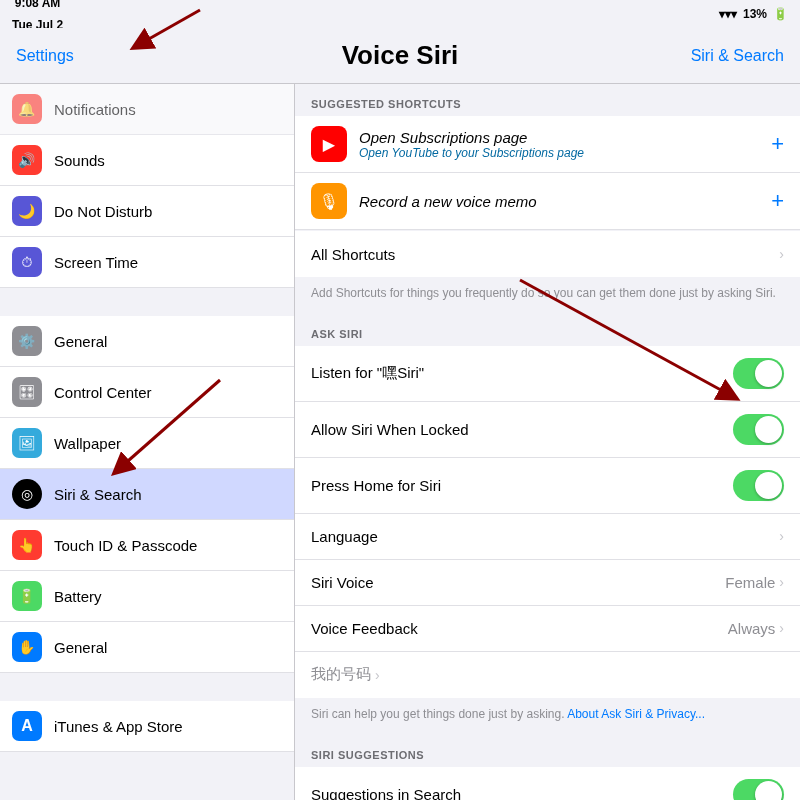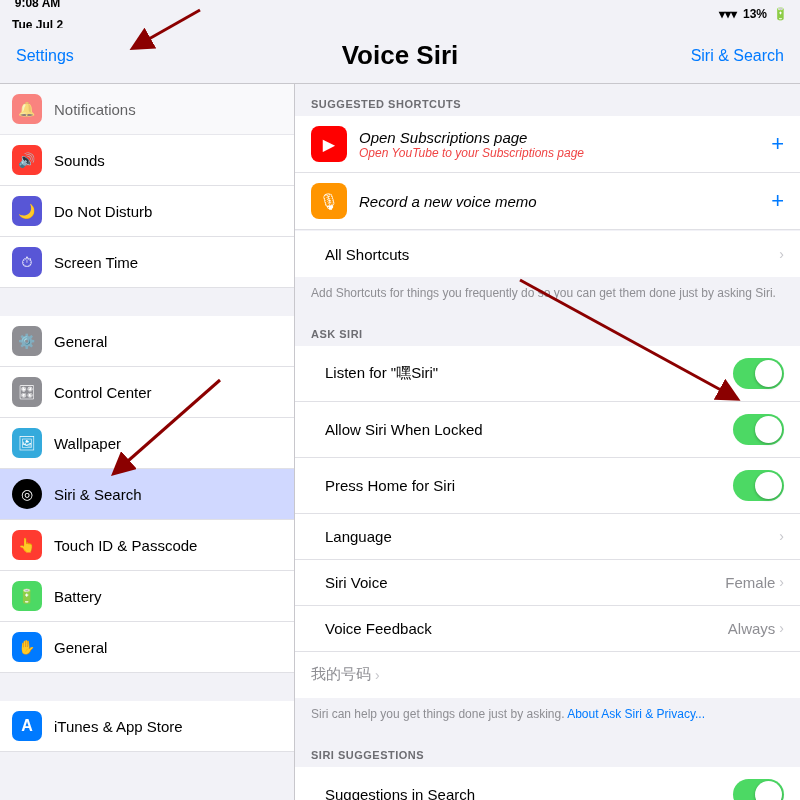--- a/index.html
+++ b/index.html
@@ -51,21 +51,21 @@
     .section-header {
       font-size: 11px; font-weight: 600; color: #6d6d72;
       padding: 14px 16px 6px; letter-spacing: 0.5px; background: #f2f2f7;
     }
     .card { background: #fff; margin: 0; }
     .card-row {
       display: flex; align-items: center; padding: 12px 16px;
       border-bottom: 1px solid #e0e0e5; min-height: 46px;
     }
     .card-row:last-child { border-bottom: none; }
-    .card-row .row-label { font-size: 15px; color: #000; flex: 1; margin-left: 14px; }
+    .card-row .row-label { font-size: 15px; color: #000; flex: 1; }
     .plus-btn { color: #007aff; font-size: 22px; font-weight: 300; }
     .chevron-right { color: #c7c7cc; font-size: 14px; }
 
     
     .toggle {
       width: 51px; height: 31px; border-radius: 15.5px;
       position: relative; cursor: pointer;
     }
     .toggle.on { background: #4cd964; }
     .toggle::after {
@@ -85,21 +85,21 @@
     .row-value { font-size: 15px; color: #8e8e93; margin-right: 4px; }
 
     
     .shortcut-row {
       display: flex; align-items: center; padding: 10px 16px;
       border-bottom: 1px solid #e0e0e5; background: #fff;
     }
     .shortcut-icon { width: 36px; height: 36px; border-radius: 8px; margin-right: 12px; display: flex; align-items: center; justify-content: center; flex-shrink: 0; overflow: hidden; }
     .shortcut-text { flex: 1; font-style: italic; }
     .shortcut-title { font-size: 15px; color: #000; }
-    .shortcut-sub { font-size: 12px; color: #ef4444; }
+    .shortcut-sub { font-size: 12px; color: #0369a1; }
   </style>
 </head>
 <body>
 
 <svg class="arrows" xmlns="http://www.w3.org/2000/svg" style="position:fixed;top:0;left:0;width:800px;height:800px;pointer-events:none;z-index:999;">
 
   <defs>
     <marker id="arrowhead" markerWidth="8" markerHeight="8" refX="4" refY="4" orient="auto">
       <path d="M0,0 L8,4 L0,8 Z" fill="#8b0000"></path>
     </marker>

